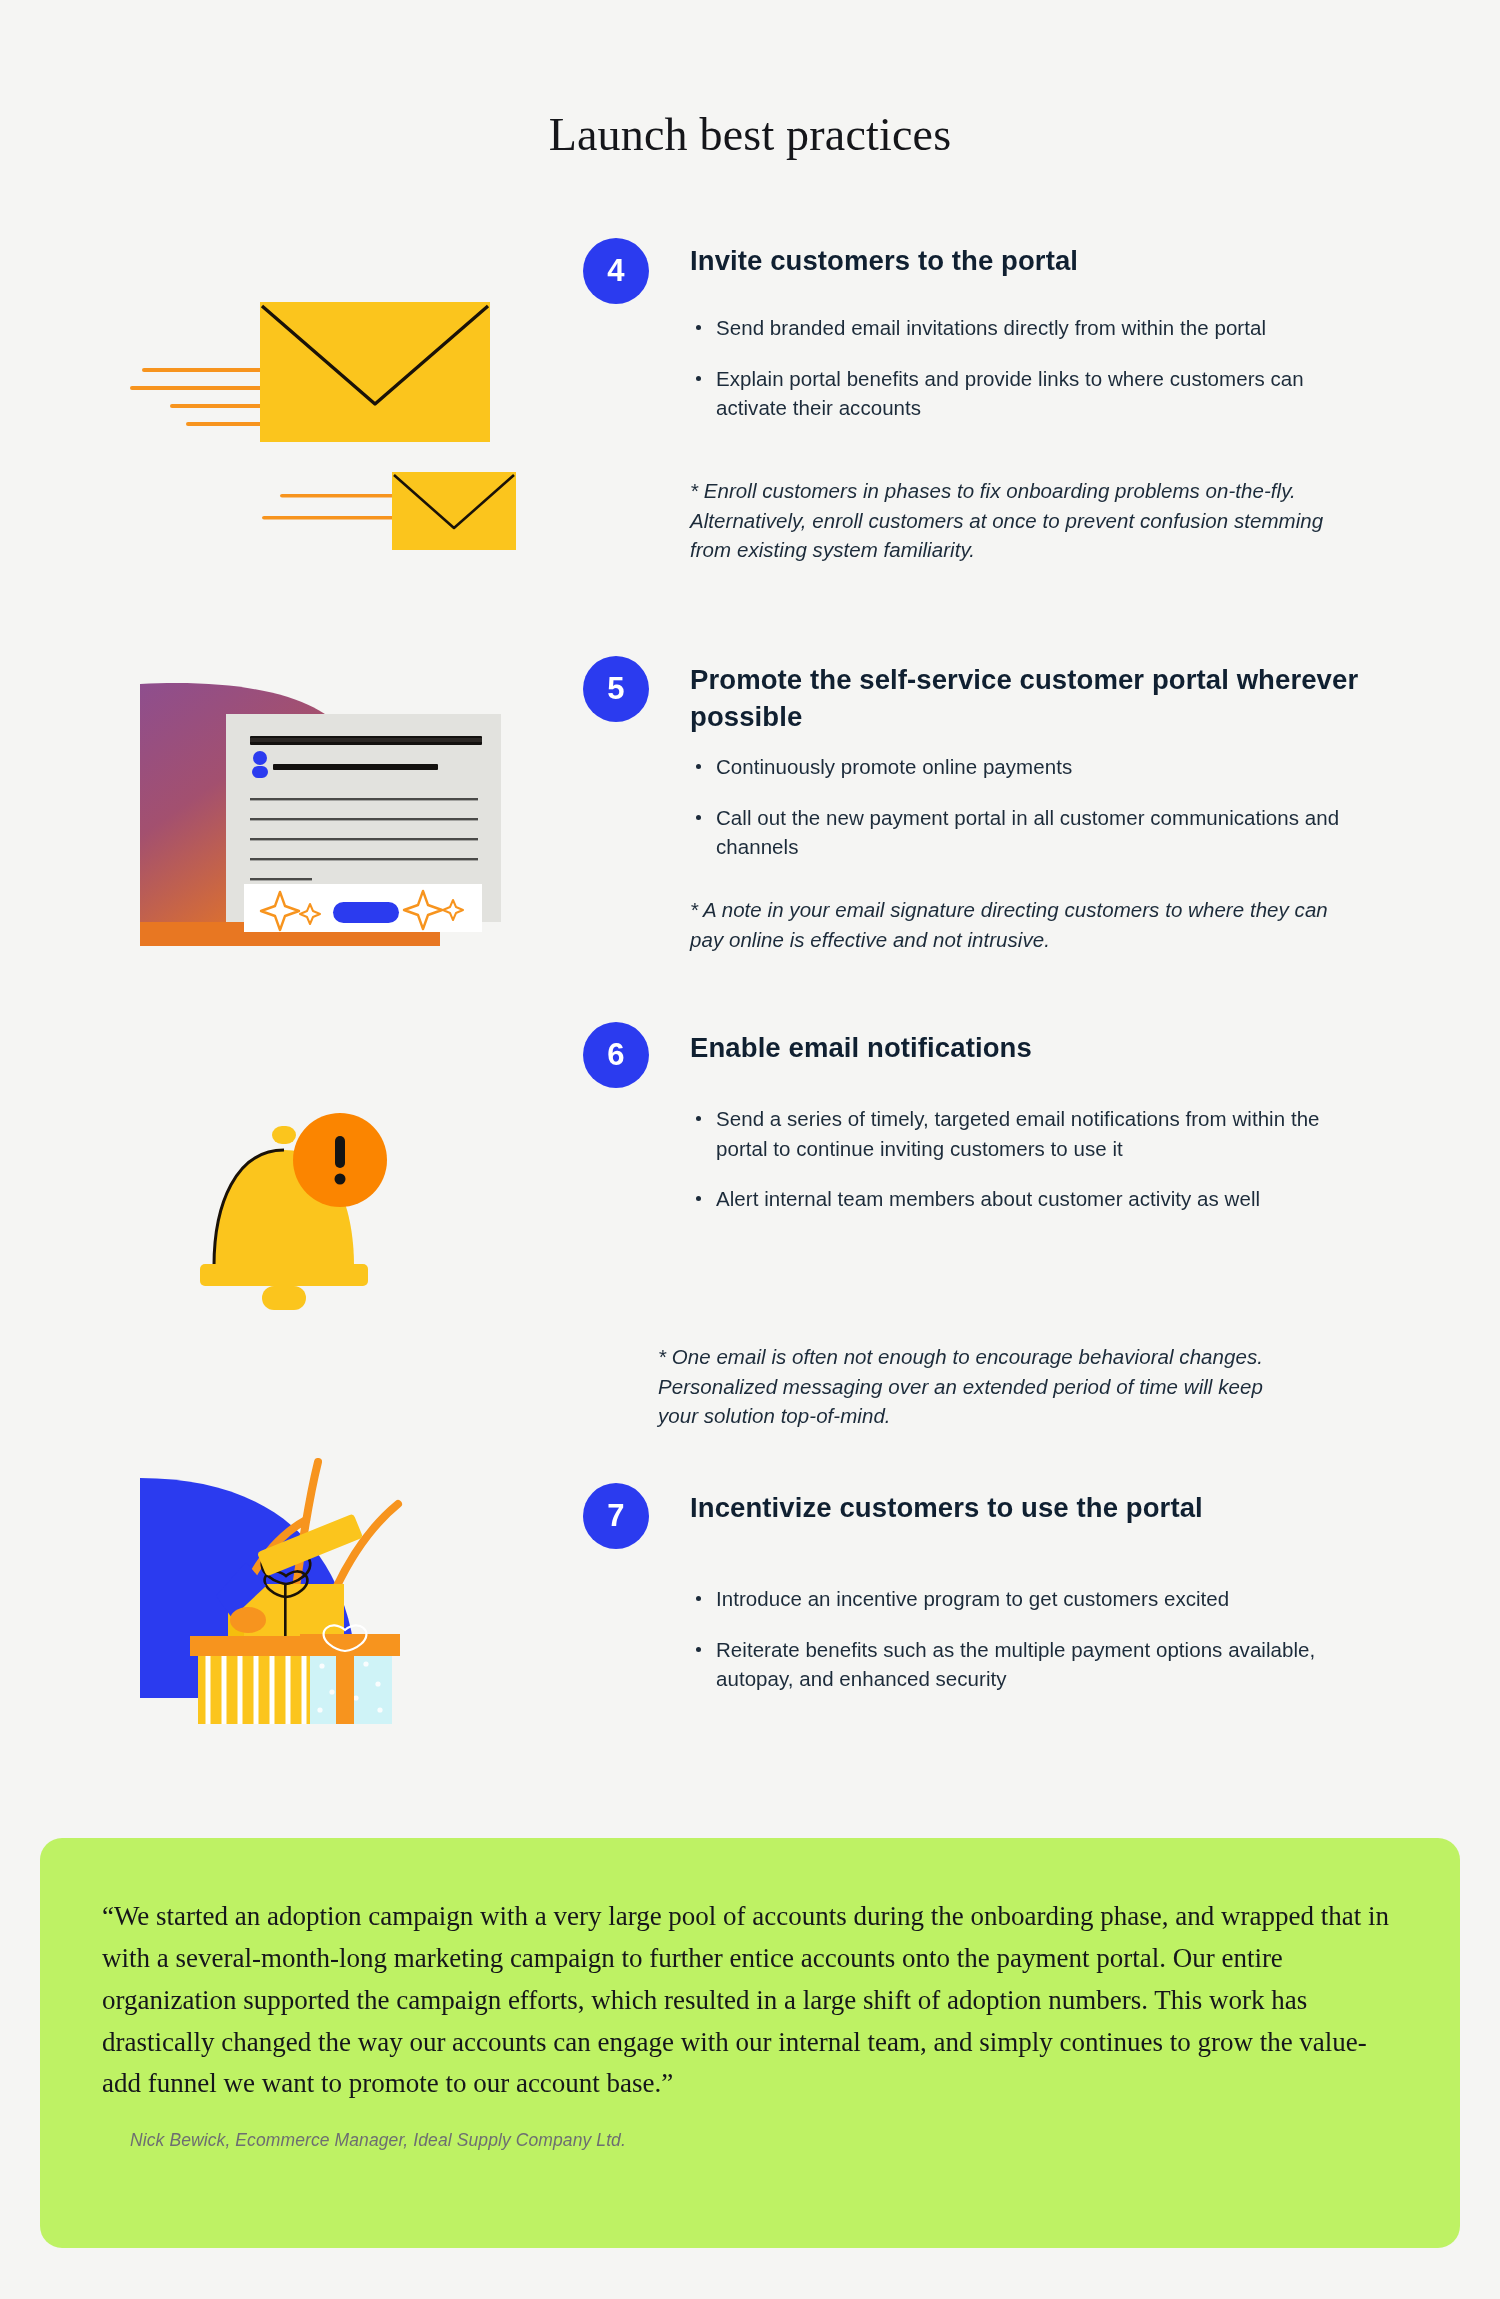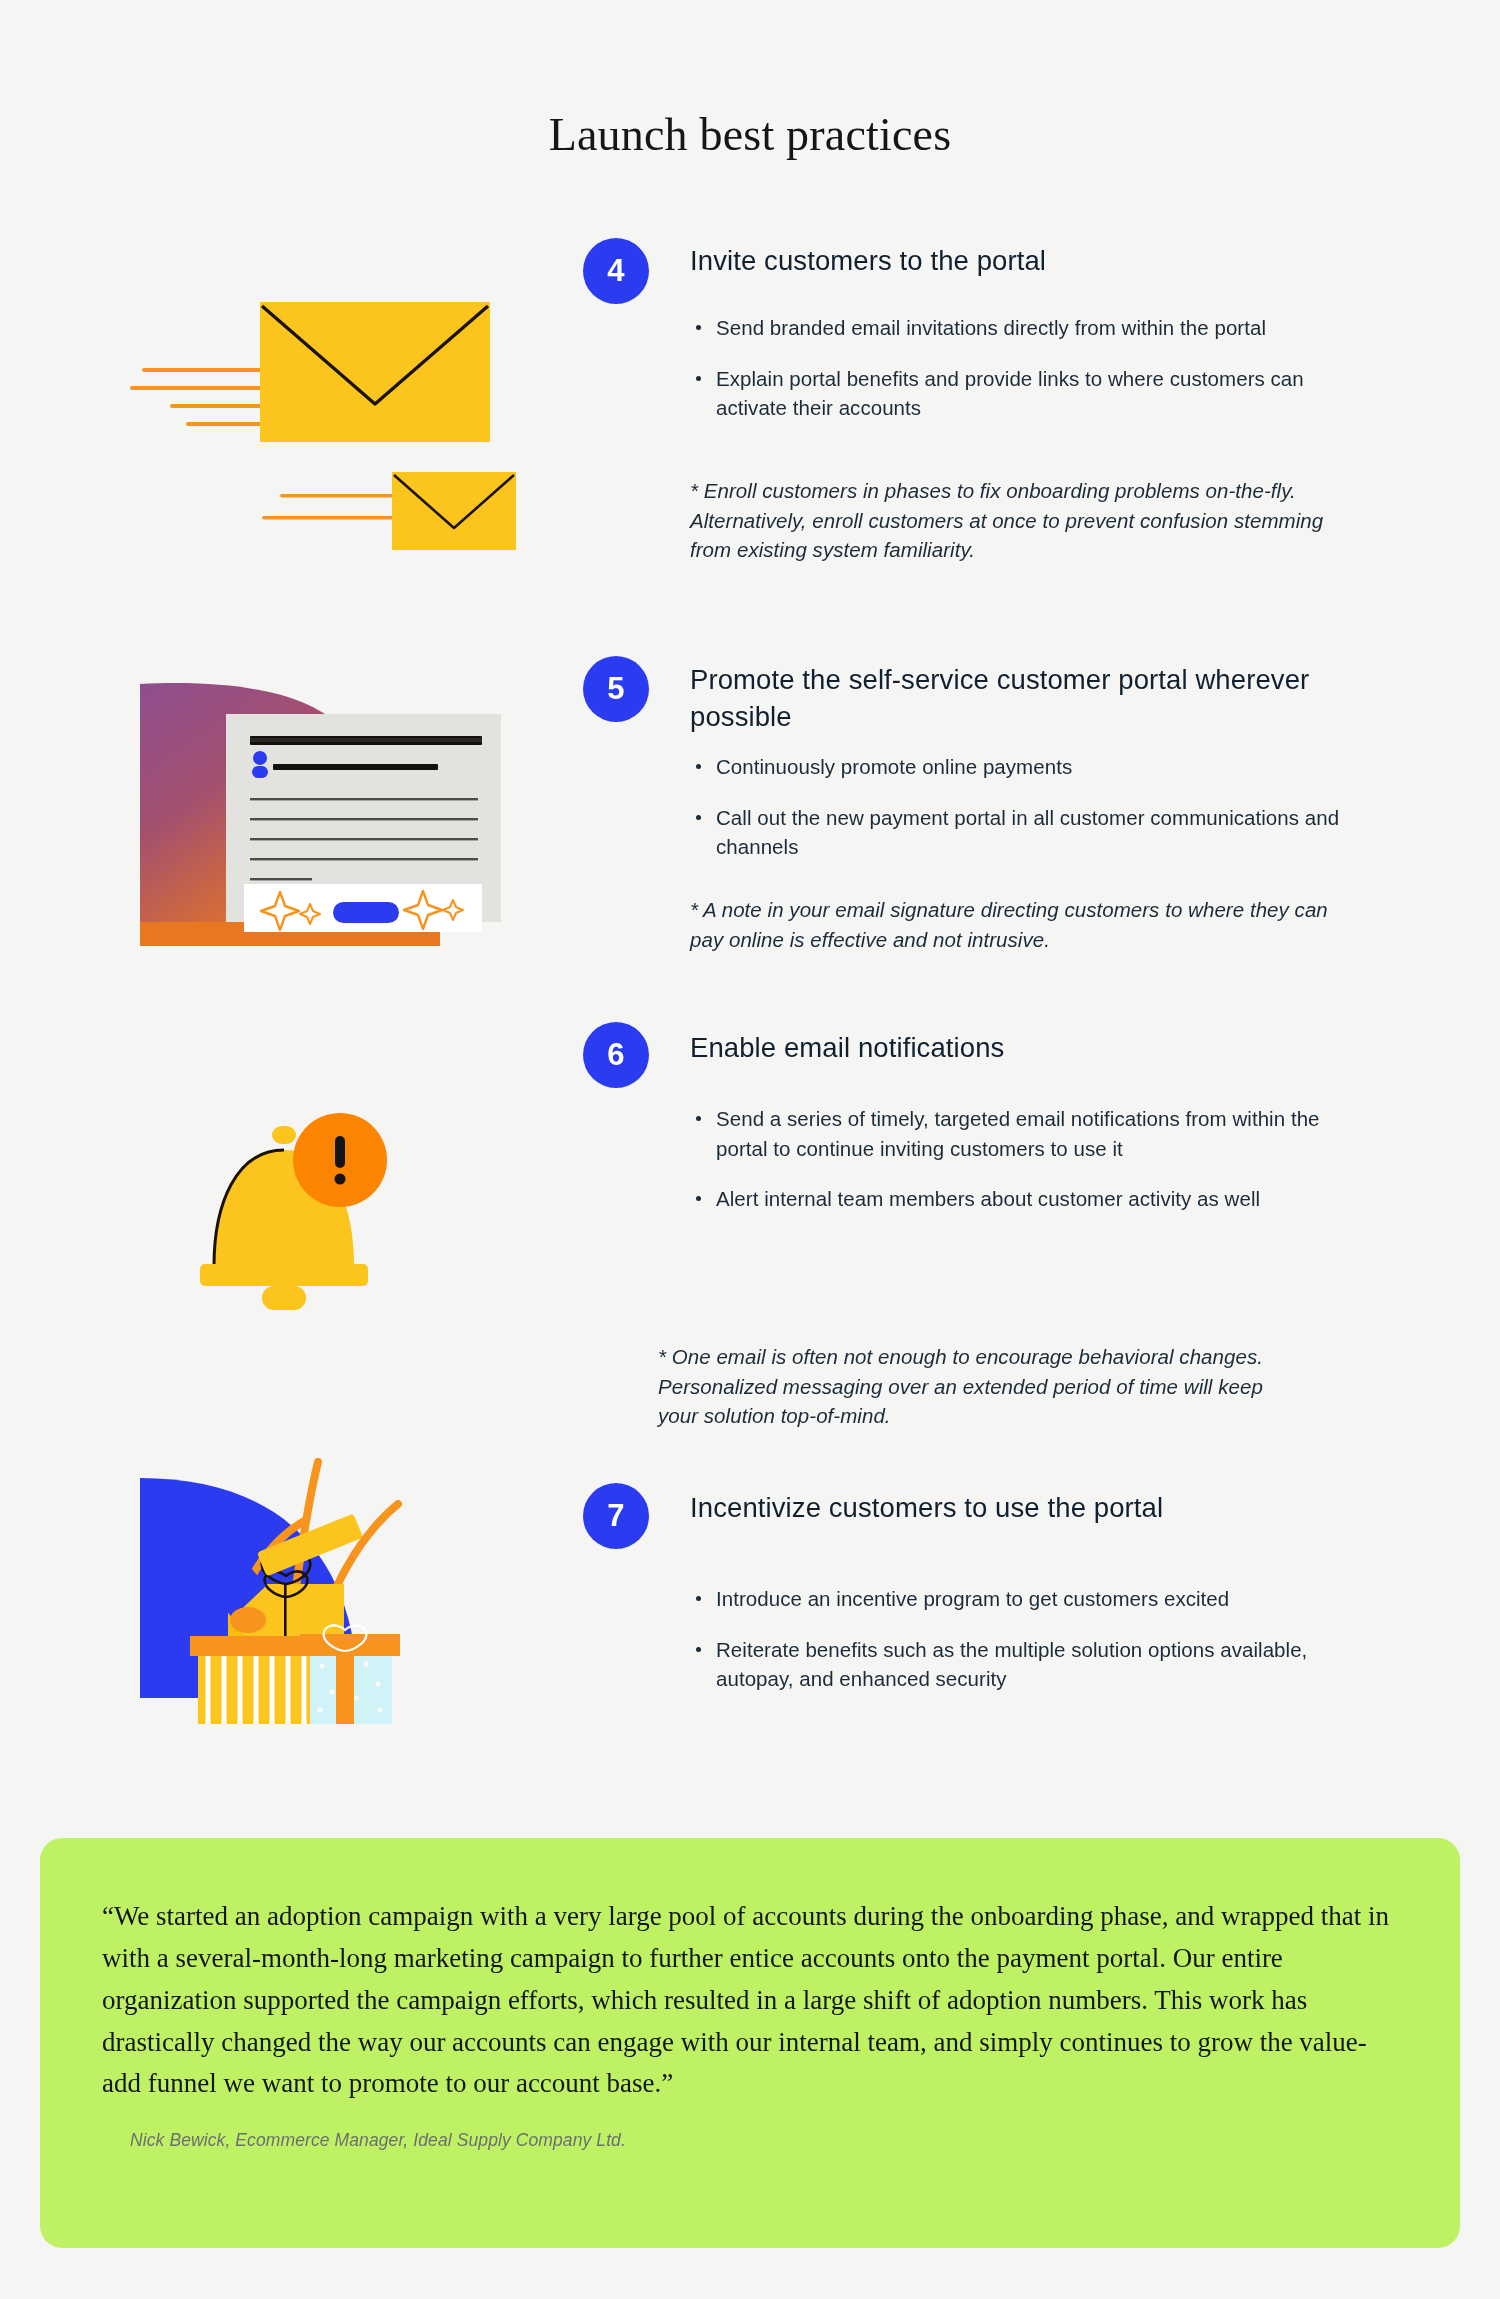--- a/index.html
+++ b/index.html
@@ -40,21 +40,21 @@
     color: #FFFFFF;
     font-size: 31px;
     font-weight: 700;
     display: flex; align-items: center; justify-content: center;
     letter-spacing: .5px;
   }
   .s-head {
     position: absolute;
     color: #102031;
     font-size: 27.5px;
-    font-weight: 400;
+    font-weight: 700;
     line-height: 1.33;
     letter-spacing: .1px;
   }
   .bullets { position: absolute; }
   .bullet {
     position: relative;
     padding-left: 26px;
     color: #1C2B3A;
     font-size: 20.5px;
     line-height: 1.44;
@@ -268,21 +268,21 @@
         <rect x="50" y="196" width="126" height="20" fill="#F7941E"></rect>
       </g>
     </svg>
   </div>
 
   <div class="section" style="left:0; top:0;">
     <div class="badge" style="left:583px; top:1483px;">7</div>
     <div class="s-head" style="left:690px; top:1490px; width:700px;">Incentivize customers to use the portal</div>
     <div class="bullets" style="left:690px; top:1584px; width:660px;">
       <div class="bullet">Introduce an incentive program to get customers excited</div>
-      <div class="bullet">Reiterate benefits such as the multiple solution options available, autopay, and enhanced security</div>
+      <div class="bullet">Reiterate benefits such as the multiple payment options available, autopay, and enhanced security</div>
     </div>
   </div>
 
   <div class="quote-card">
     <div class="quote-text">“We started an adoption campaign with a very large pool of accounts during the onboarding phase, and wrapped that in with a several-month-long marketing campaign to further entice accounts onto the payment portal. Our entire organization supported the campaign efforts, which resulted in a large shift of adoption numbers.  This work has drastically changed the way our accounts can engage with our internal team, and simply continues to grow the value-add funnel we want to promote to our account base.”</div>
     <div class="quote-attr">Nick Bewick, Ecommerce Manager, Ideal Supply Company Ltd.</div>
   </div>
 
 </div>
 

